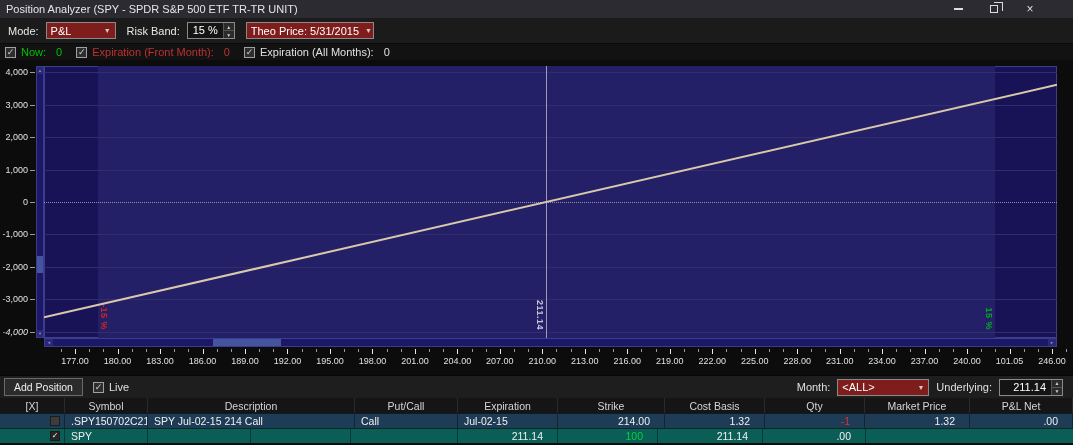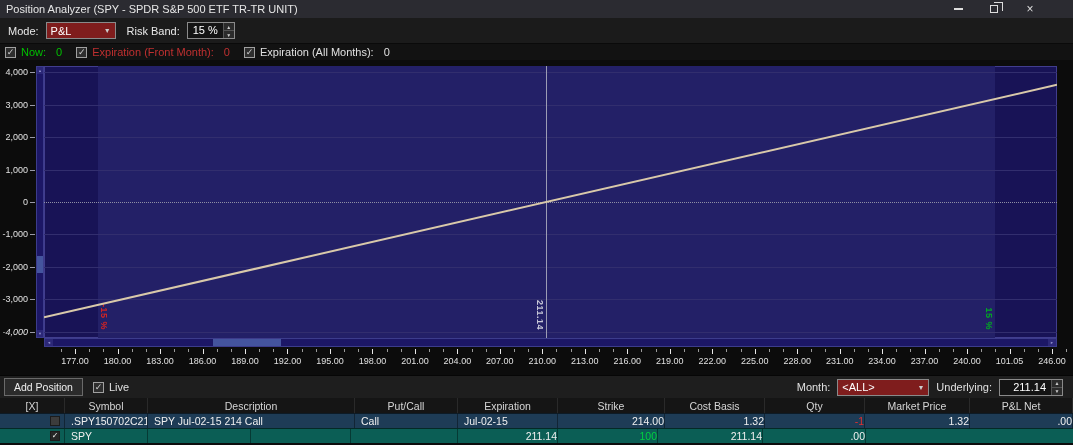--- a/index.html
+++ b/index.html
@@ -84,21 +84,21 @@
 
   
   .postable { font-size:10.5px; }
   .thead { height:15px; background:#151515; display:flex; }
   .th { color:#d5d5d5; display:flex; align-items:center; justify-content:center;
     border-right:1px solid #2a2a2a; height:100%; white-space:nowrap; }
   .trow { height:15px; display:flex; border-top:1px solid rgba(0,0,0,.55); }
   .td { display:flex; align-items:center; height:100%; color:#f0f0f0;
     border-right:1px solid rgba(0,0,0,.38); white-space:nowrap; overflow:hidden; }
   .td.left { justify-content:flex-start; padding-left:6px; }
-  .td.right { justify-content:flex-end; padding-right:0; }
+  .td.right { justify-content:flex-end; padding-right:14px; }
   .td.center { justify-content:flex-end; padding-right:4px; }
   .rowcbx { width:10px; height:10px; border:1px solid #1c1c1c; background:#3c3c3c;
     display:flex; align-items:center; justify-content:center; font-size:8px; color:#f4f4f4; line-height:1; }
   .rowcbx.on { background:#262626; }
   .bottomstrip { height:2px; background:#0d0d0d; }
 </style>
 </head>
 <body>
 
 <div class="window">
@@ -124,20 +124,24 @@
       <span class="sel-text">P&amp;L</span>
       <span class="arrow">▼</span>
     </span>
     <span class="lbl" style="margin-left:4px">Risk Band:</span>
     <span class="spinbox" style="width:48px">
       <span class="spin-text">15 %</span>
       <span class="spin-arrows">
         <span>▲</span>
         <span>▼</span>
       </span>
+    </span>
+    <span class="selectbox" style="width:128px;margin-left:4px">
+      <span class="sel-text">Theo Price: 5/31/2015</span>
+      <span class="arrow">▼</span>
     </span>
   </div>
 
   <div class="legendrow">
     <span class="legend-item">
       <span class="cbx">✓</span>
       <span style="color: rgb(0, 192, 0);">Now:</span>
       <span class="legend-val" style="color: rgb(0, 192, 0);">0</span>
     </span>
     <span class="legend-item">

